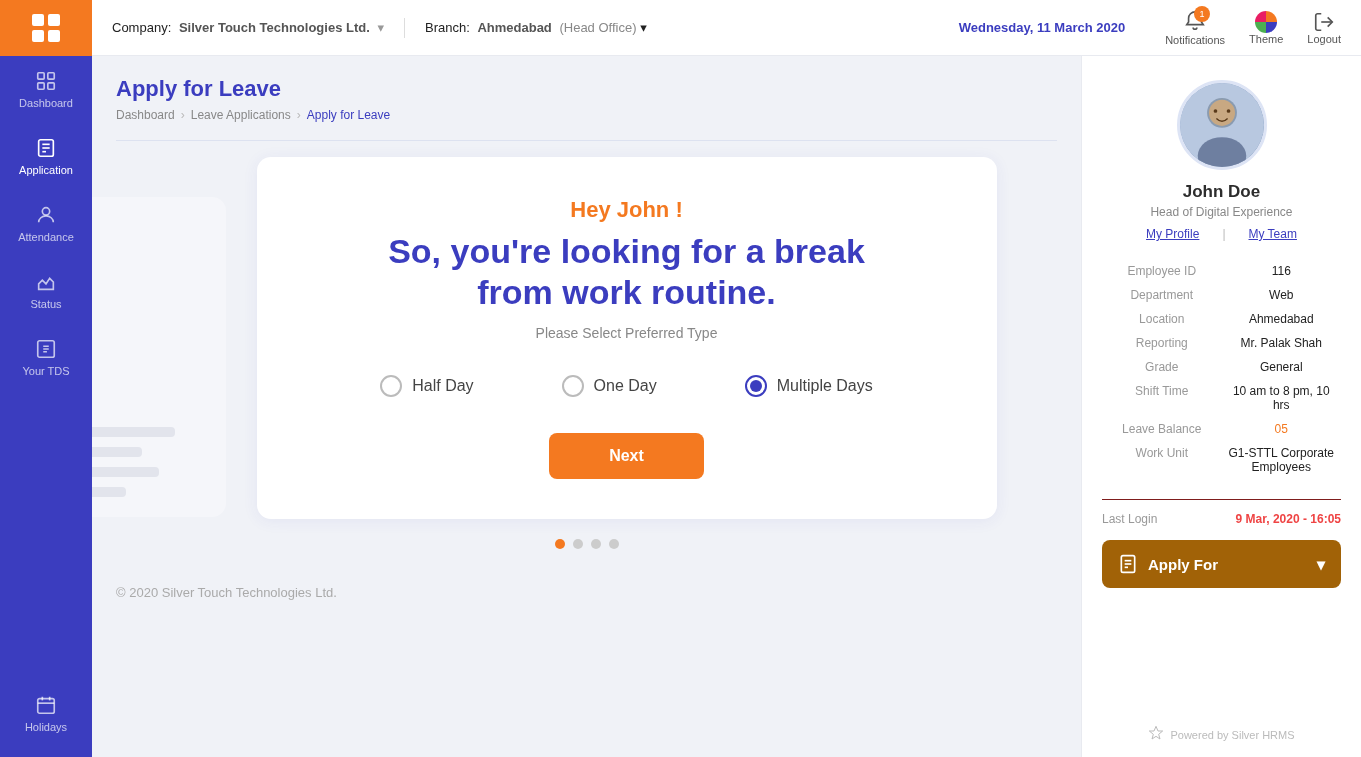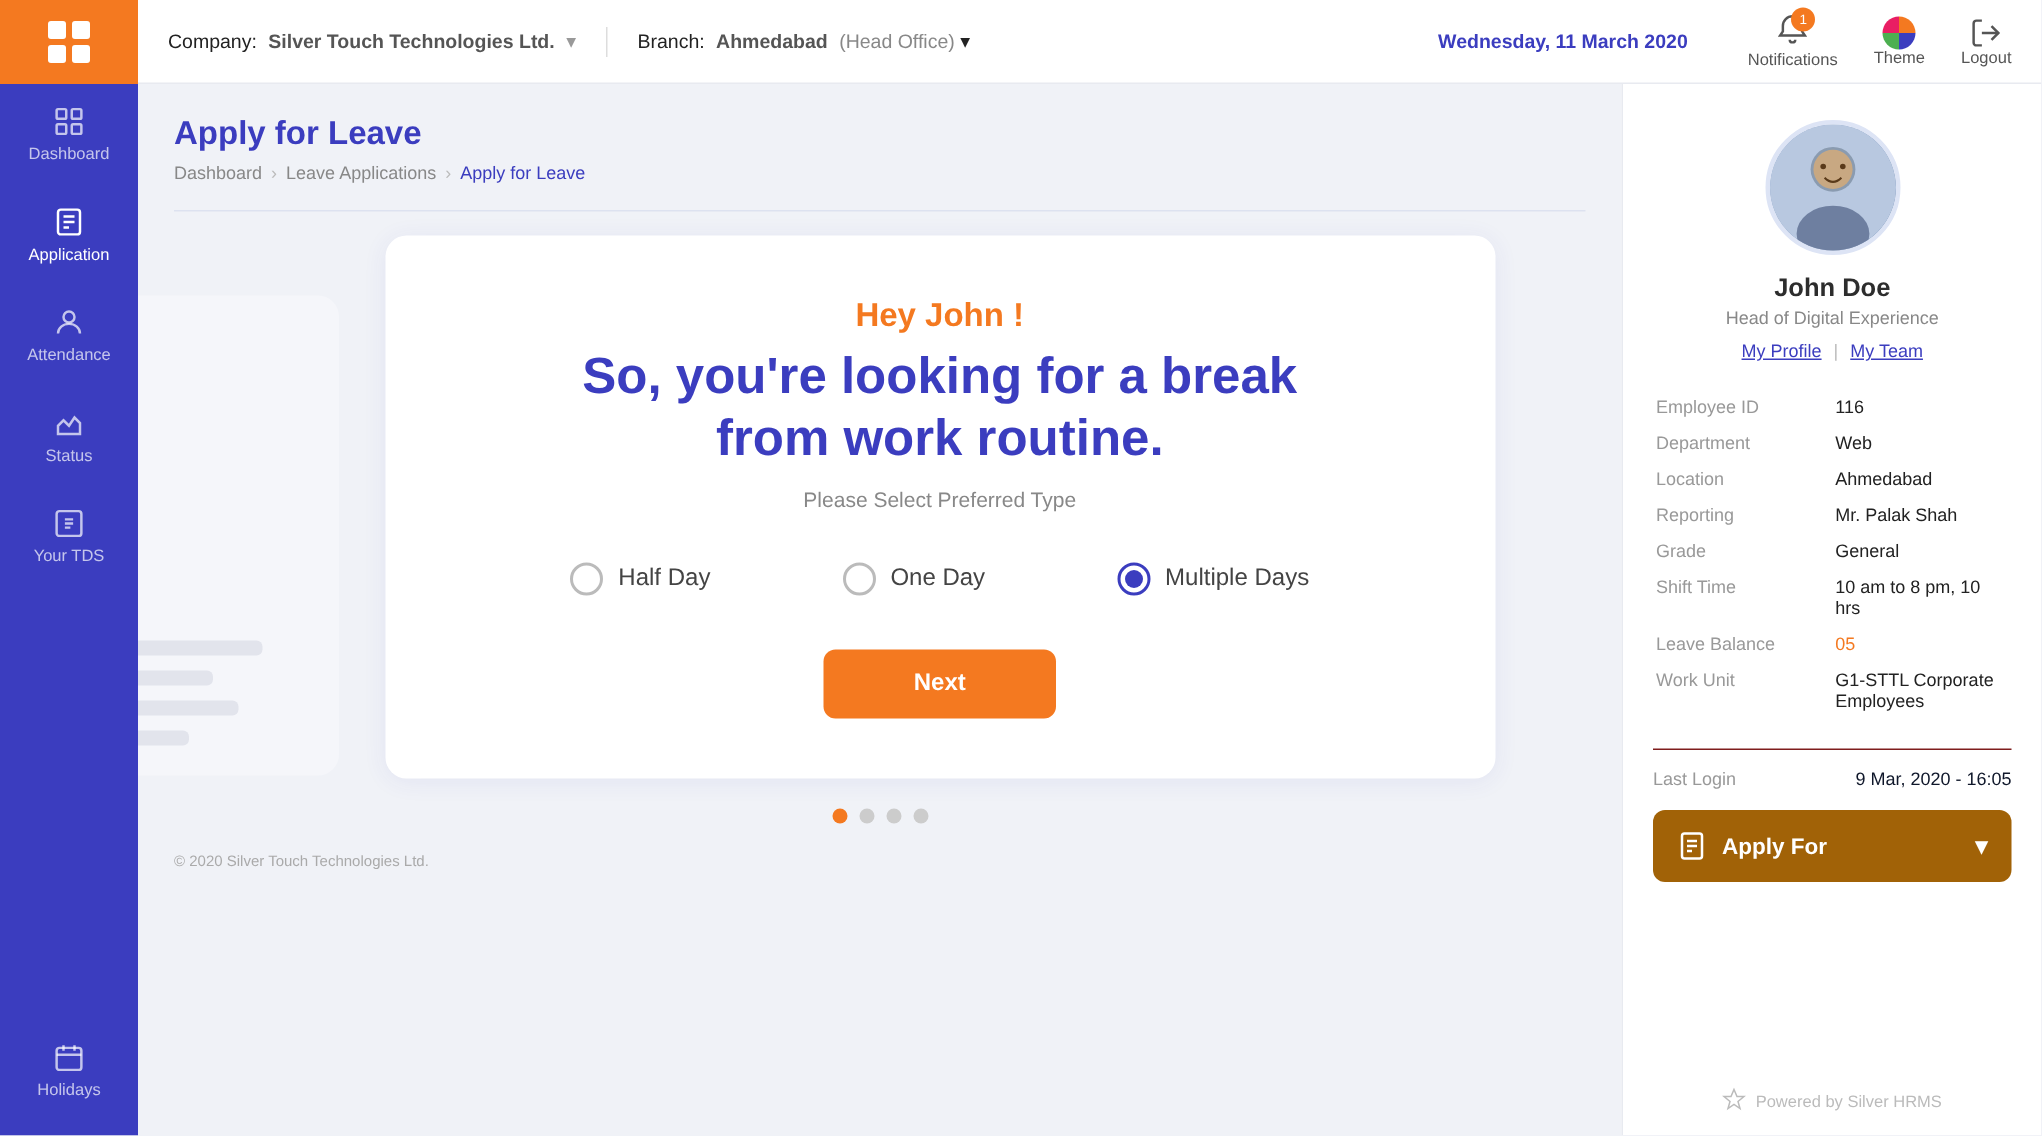--- a/index.html
+++ b/index.html
@@ -225,34 +225,34 @@
       margin-bottom: 12px;
     }
     .avatar-img {
       width: 100%; height: 100%;
       background: linear-gradient(135deg, #a0b4d6 0%, #6e8ab5 100%);
       display: flex; align-items: center; justify-content: center;
       font-size: 36px;
     }
     .user-name { font-size: 17px; font-weight: 700; color: #2d2d2d; margin-bottom: 3px; }
     .user-title { font-size: 12px; color: #888; margin-bottom: 8px; }
-    .user-links { display: flex; gap: 8px; font-size: 12px; margin-bottom: 18px; }
+    .user-links { display: flex; gap: 23px; font-size: 12px; margin-bottom: 18px; }
     .user-links a { color: #3b3dbf; text-decoration: underline; cursor: pointer; }
     .user-links .sep { color: #bbb; }
 
     .info-table { width: 100%; border-collapse: collapse; margin-bottom: 16px; }
-    .info-table tr td { padding: 5px 2px; font-size: 12px; vertical-align: top; }
+    .info-table tr td { padding: 5px 2px; font-size: 12px; vertical-align: top; text-align: center; }
     .info-table tr td:first-child { color: #999; width: 50%; }
     .info-table tr td:last-child { color: #222; font-weight: 400; }
     .leave-balance { color: #f47920 !important; }
 
     .last-login-section { width: 100%; border-top: 1px solid #7f1d1d; padding-top: 12px; margin-top: 4px; margin-bottom: 14px; }
     .last-login-row { display: flex; justify-content: space-between; font-size: 12px; }
     .last-login-row .lbl { color: #999; }
-    .last-login-row .val { color: #0f172a; font-weight: 400; }
+    .last-login-row .val { color: #ef4444; font-weight: 700; }
 
     .apply-btn {
       width: 100%;
       background: #a16207;
       color: #fff;
       border: none;
       border-radius: 8px;
       padding: 14px 16px;
       font-size: 15px;
       font-weight: 600;
@@ -442,21 +442,21 @@
         </div>
       </div>
 
       <div class="dots">
         <div class="dot active"></div>
         <div class="dot"></div>
         <div class="dot"></div>
         <div class="dot"></div>
       </div>
 
-      <div style="margin-top:20px;font-size:10px;color:#aaa;">
+      <div style="margin-top:36px;font-size:13px;color:#aaa;">
         <span>© 2020 Silver Touch Technologies Ltd.</span>
       </div>
     </div>
 
     <div class="right-panel">
       <div class="avatar-wrapper">
         <div class="avatar-img">
 
           <svg viewBox="0 0 90 90" width="90" height="90">
             <circle cx="45" cy="45" r="45" fill="#b8c8e0"></circle>

